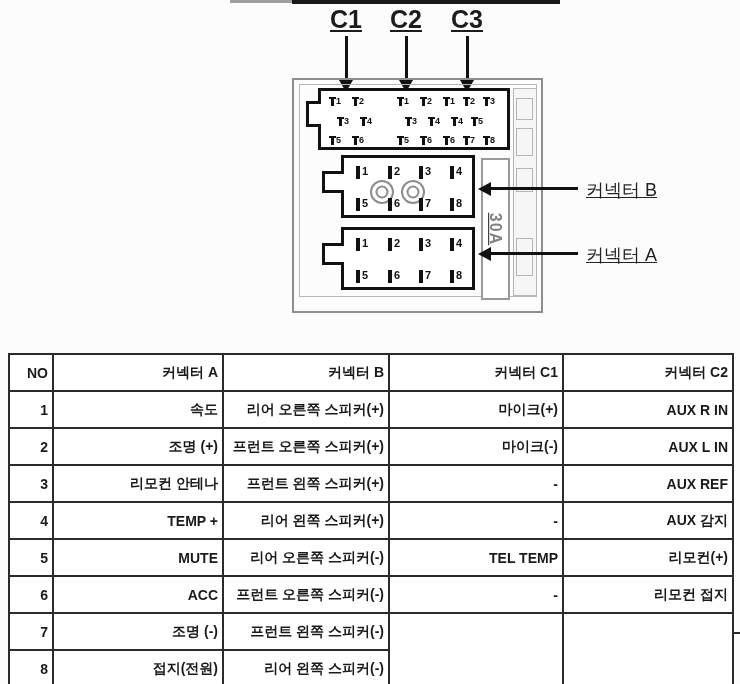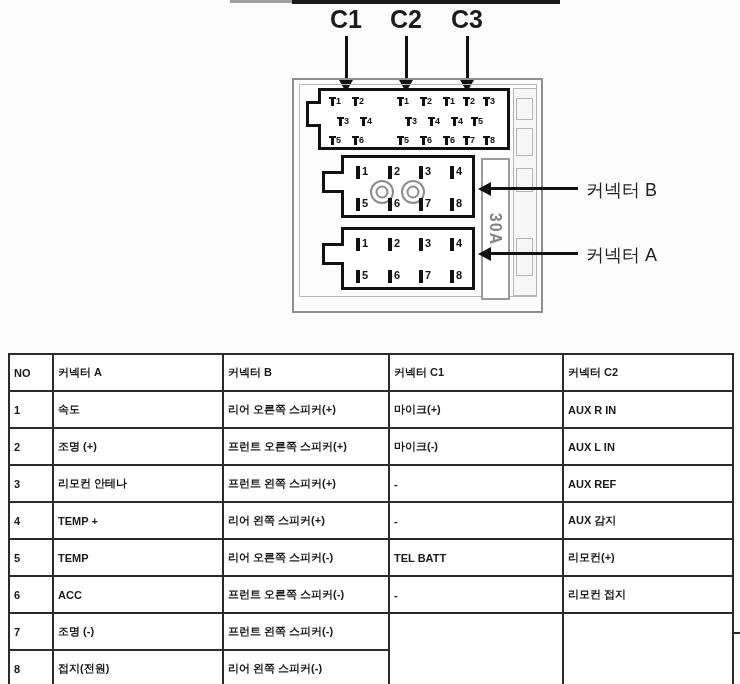--- a/index.html
+++ b/index.html
@@ -1,20 +1,20 @@
 <!DOCTYPE html>
 <html><head>
 <meta charset="utf-8">
 <style>
   html,body{margin:0;padding:0;background:#fff;}
   #canvas{
     position:relative;width:740px;height:684px;background:#fcfcfc;overflow:hidden;
     font-family:"Liberation Sans","DejaVu Sans",sans-serif;color:#1a1a1a;
   }
-  .abs{position:absolute;}
+  .abs{position:absolute;text-decoration:underline;}
 
   
   .cutbar-l{left:230px;top:0;width:62px;height:3px;background:#9f9f9f;}
   .cutbar-r{left:292px;top:0;width:268px;height:4px;background:#191919;}
 
   
   .clabel{top:6px;font-size:25px;font-weight:600;color:#1c1c1c;line-height:1.1;}
   .arrow-line-v{width:3px;background:#111;}
   .arrow-head-down{width:0;height:0;border-left:7px solid transparent;border-right:7px solid transparent;border-top:12px solid #111;}
 
@@ -48,22 +48,22 @@
   .washer .inner{position:absolute;left:50%;top:50%;transform:translate(-50%,-50%);width:9px;height:9px;border:2px solid #8d8d8d;border-radius:50%;}
 
   
   .callout-line{height:3px;background:#111;}
   .arrow-head-left{width:0;height:0;border-top:7px solid transparent;border-bottom:7px solid transparent;border-right:13px solid #111;}
   .callout-label{font-size:18px;font-weight:500;color:#222;white-space:nowrap;}
 
   
   #pinout-table{position:absolute;left:8px;top:353px;border-collapse:collapse;table-layout:fixed;background:#fff;}
   #pinout-table th,#pinout-table td{
-    border:2px solid #2b2b2b;height:35px;padding:0 4px;text-align:left;vertical-align:middle;
-    font-size:11px;font-weight:600;color:#1a1a1a;overflow:hidden;white-space:nowrap;
+    border:2px solid #2b2b2b;height:35px;padding:0 4px;text-align:right;vertical-align:middle;
+    font-size:14px;font-weight:600;color:#1a1a1a;overflow:hidden;white-space:nowrap;
   }
   #pinout-table th{font-weight:700;}
   .stub{background:#2b2b2b;}
 </style>
 </head>
 <body>
 
 <div id="canvas">
 
   <div class="abs cutbar-l"></div>
@@ -307,23 +307,23 @@
         </tr>
         <tr>
           <td>4</td>
           <td>TEMP +</td>
           <td>리어 왼쪽 스피커(+)</td>
           <td>-</td>
           <td>AUX 감지</td>
         </tr>
         <tr>
           <td>5</td>
-          <td>TEMP</td>
+          <td>MUTE</td>
           <td>리어 오른쪽 스피커(-)</td>
-          <td>TEL BATT</td>
+          <td>TEL TEMP</td>
           <td>리모컨(+)</td>
         </tr>
         <tr>
           <td>6</td>
           <td>ACC</td>
           <td>프런트 오른쪽 스피커(-)</td>
           <td>-</td>
           <td>리모컨 접지</td>
         </tr>
         <tr>

